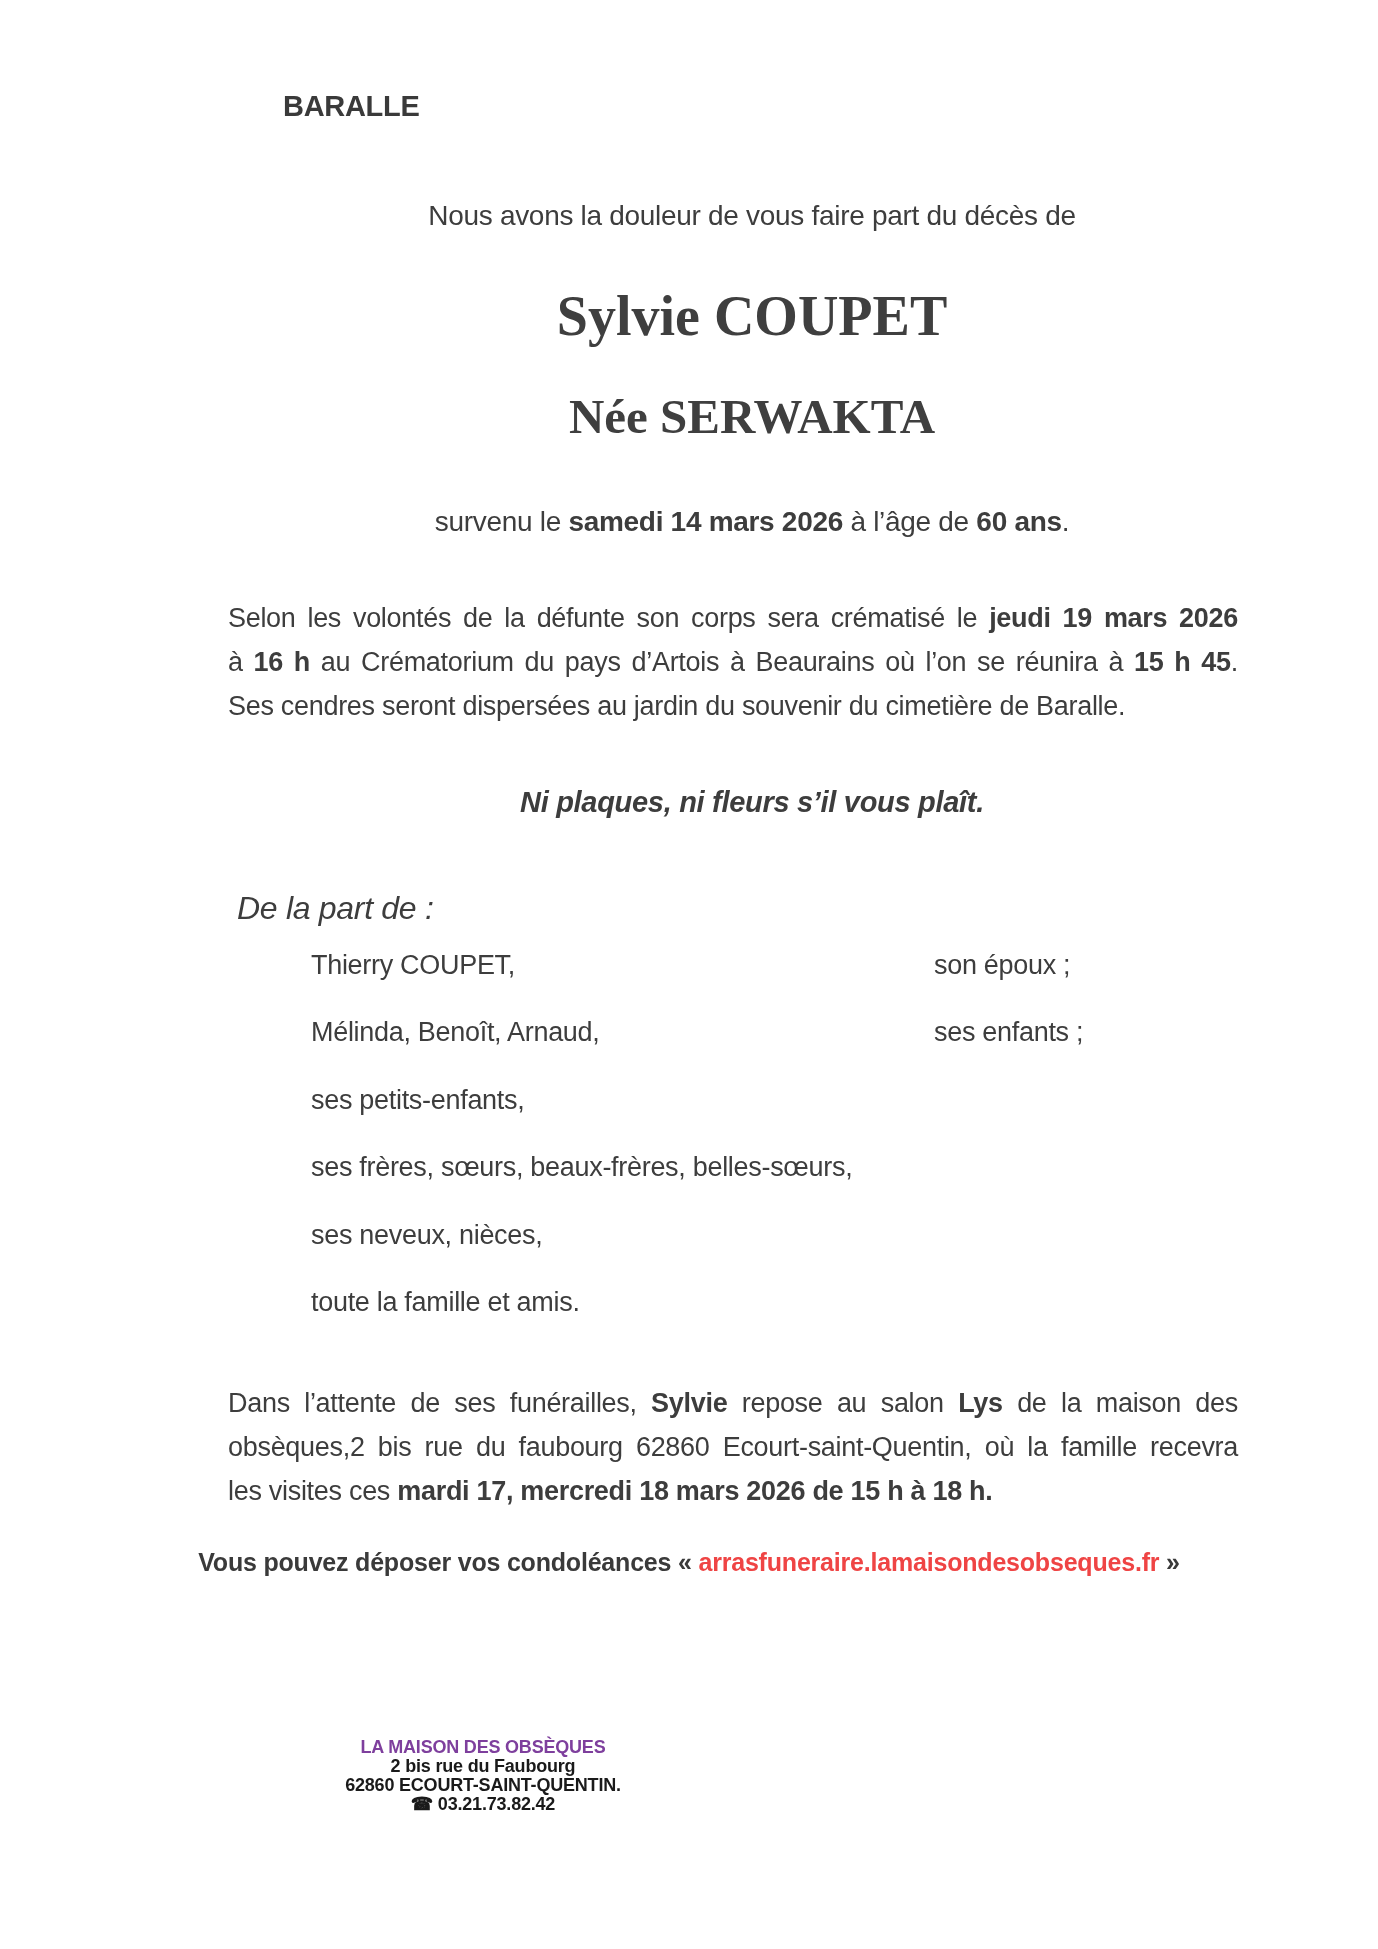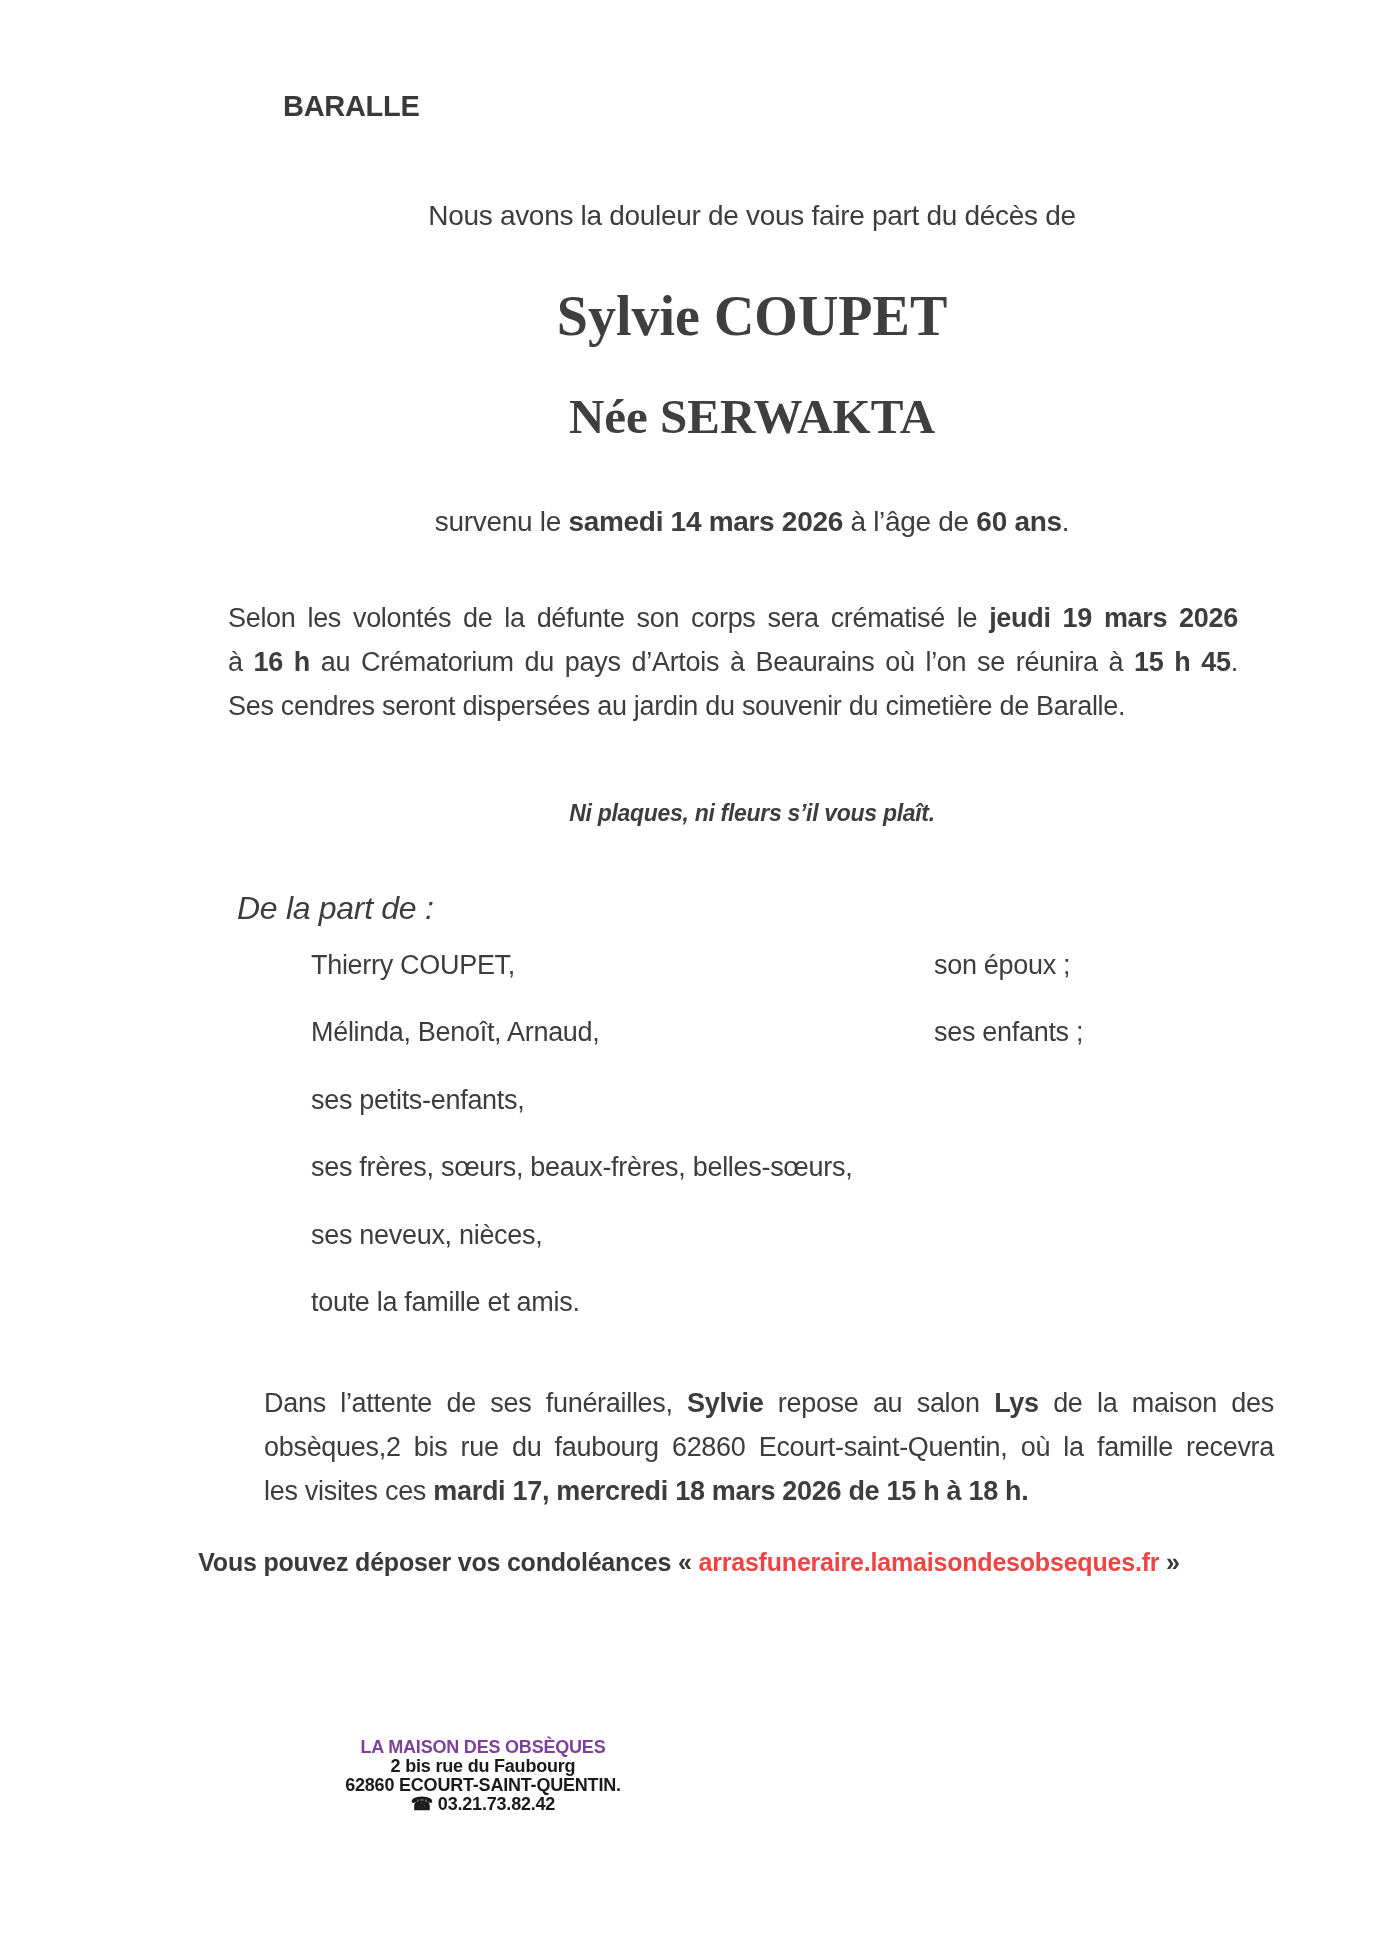--- a/index.html
+++ b/index.html
@@ -51,28 +51,27 @@
   .para {
     position: absolute;
     left: 228px;
     width: 1010px;
     font-size: 27px;
     line-height: 44px;
     letter-spacing: -0.3px;
   }
   .para .jline { text-align: justify; text-align-last: justify; }
   .para-cremation { top: 596px; }
-  .para-visitation { top: 1381px; margin-left: 36px; }
+  .para-visitation { top: 1381px; }
   .flowers-request {
     top: 786px;
-    font-size: 23px;
+    font-size: 29px;
     font-weight: bold;
     font-style: italic;
     letter-spacing: -0.3px;
-    margin-top: 14px;
   }
   .family-heading {
     position: absolute;
     left: 237px;
     top: 890px;
     font-size: 32px;
     font-style: italic;
     letter-spacing: -0.3px;
     white-space: nowrap;
   }

